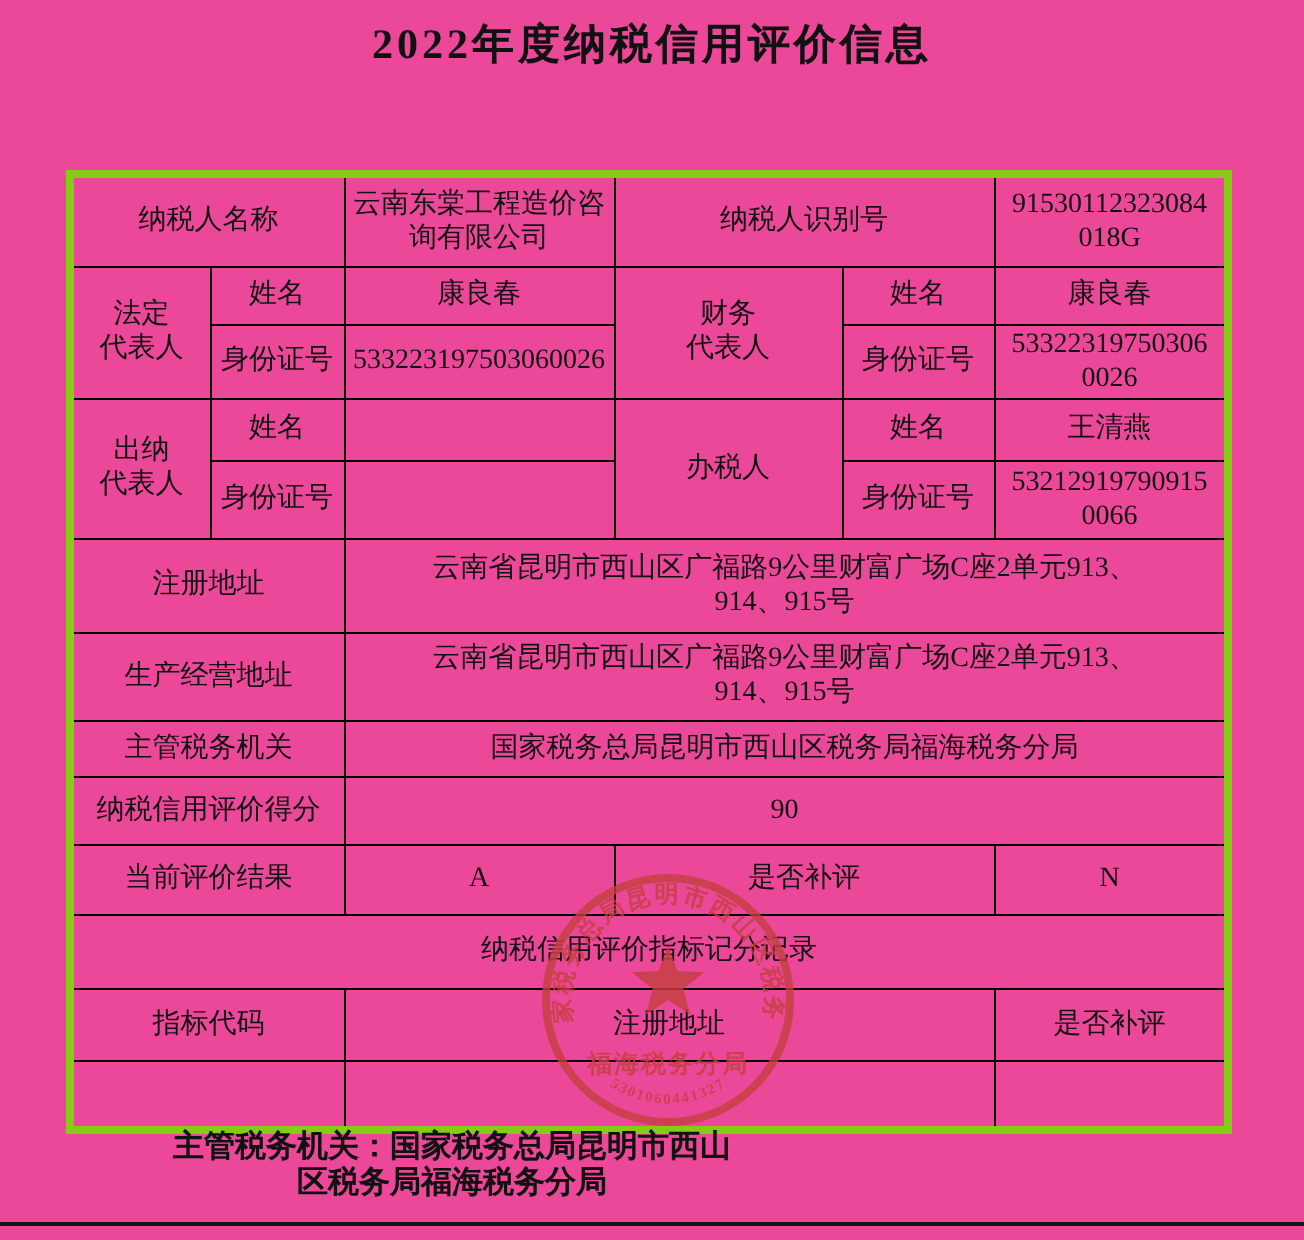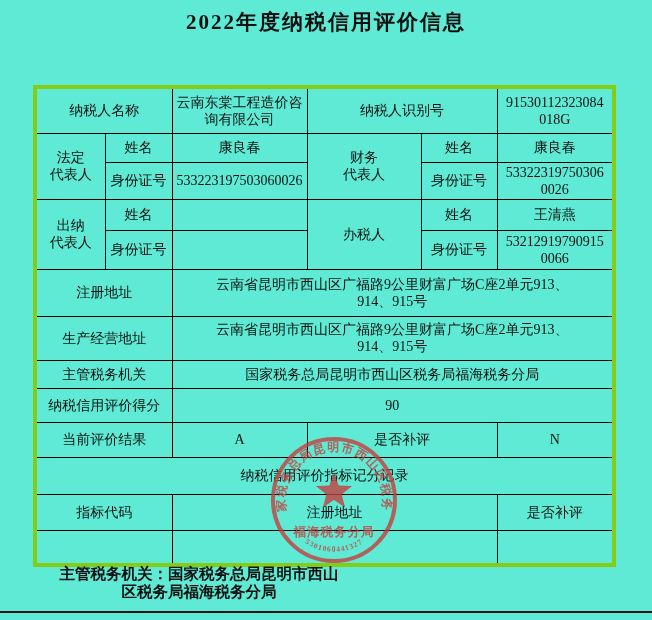--- a/index.html
+++ b/index.html
@@ -1,24 +1,24 @@
 <!DOCTYPE html>
 <html><head>
 <meta charset="utf-8">
 <style>
   html,body{margin:0;padding:0;background:#fff;}
-  .page{position:relative;width:652px;height:620px;background:#5eead4;overflow:hidden;
+  .page{position:relative;width:652px;height:620px;background:#ec4899;overflow:hidden;
         font-family:"Liberation Serif","DejaVu Serif",serif;color:#111;}
   .title{position:absolute;top:8px;left:0;width:100%;text-align:center;
          font-size:21px;font-weight:bold;letter-spacing:2px;}
   table.grid{position:absolute;left:33px;top:85px;width:579px;
              border-collapse:collapse;table-layout:fixed;border:4px solid #84cc16;}
   .grid td{border:1px solid #000;text-align:center;vertical-align:middle;
            font-size:14px;line-height:1.22;padding:1px 2px;overflow:hidden;word-break:break-all;}
-  .pl{white-space:pre-line;}
+  .pl{white-space:pre-line;margin-left:27px;}
   .seal{position:absolute;left:254px;top:420px;width:160px;height:160px;
         opacity:.8;pointer-events:none;z-index:5;}
   .seal text{font-family:"Liberation Serif","DejaVu Serif",serif;font-weight:bold;}
   .ring-text{font-size:12px;letter-spacing:1.5px;}
   .branch-text{font-size:12.5px;letter-spacing:1px;}
   .code-text{font-size:7.5px;letter-spacing:1px;}
   .footer-left{position:absolute;left:36px;top:565px;width:326px;text-align:center;
                font-weight:bold;font-size:15.5px;line-height:18px;font-family:Liberation Serif, serif;}
   .footer-right{position:absolute;left:398px;top:572px;font-weight:bold;font-size:15.5px;}
   .bottom-rule{position:absolute;left:0;top:611px;width:652px;height:2px;background:#151515;}

